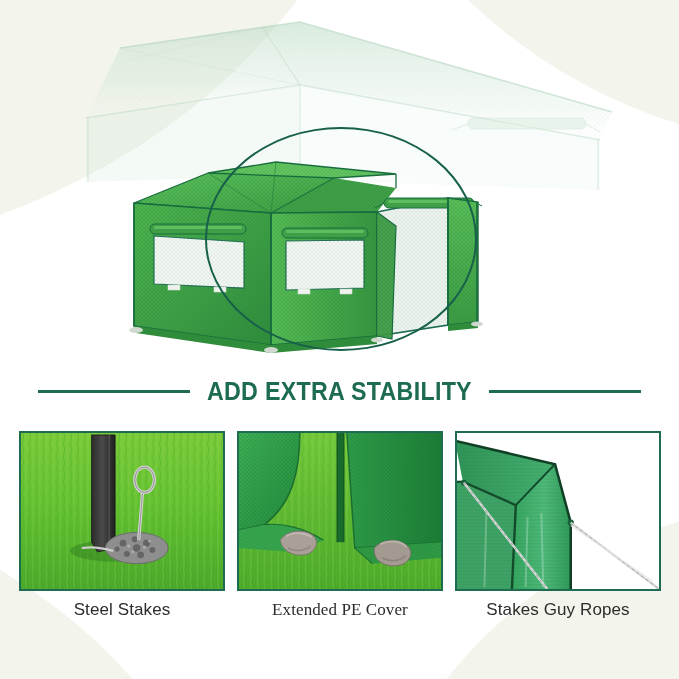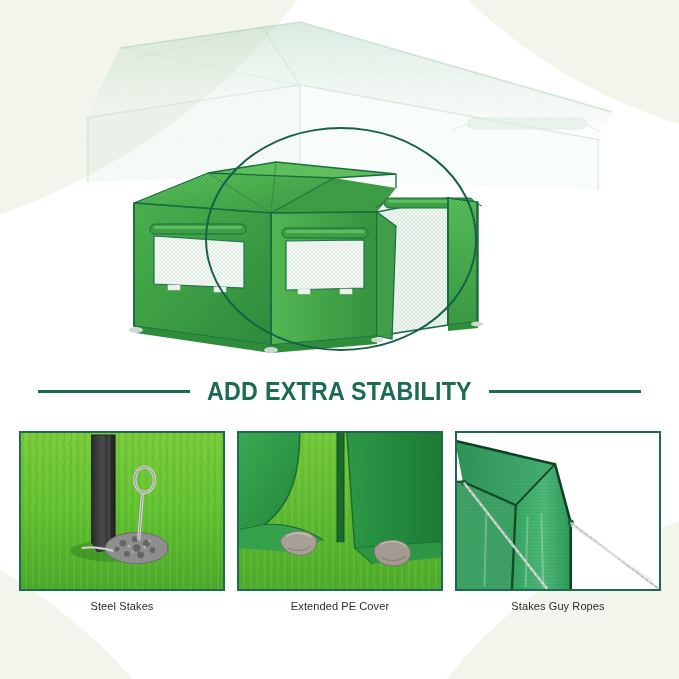--- a/index.html
+++ b/index.html
@@ -56,25 +56,25 @@
   }
   .p1{left:19px;}
   .p2{left:237px;}
   .p3{left:455px;}
   .panel svg{display:block;width:100%;height:100%;}
 
   
   .caps{position:absolute;left:0;top:600px;width:679px;height:34px;}
   .cap{
     position:absolute;top:0;width:206px;text-align:center;
-    font-size:11px;color:#2b2b2b;font-family:"Liberation Sans",sans-serif;
+    font-size:17px;color:#2b2b2b;font-family:"Liberation Sans",sans-serif;
     letter-spacing:.1px;
   }
   .c1{left:19px;}
-  .c2{left:237px;}
+  .c2{left:237px;font-family:Liberation Serif, serif;}
   .c3{left:455px;}
 </style>
 </head>
 <body>
 
 <div id="page">
 
   <div class="bg-tint bg-tl"></div>
   <div class="bg-tint bg-tr"></div>
   <div class="bg-tint bg-bl"></div>

